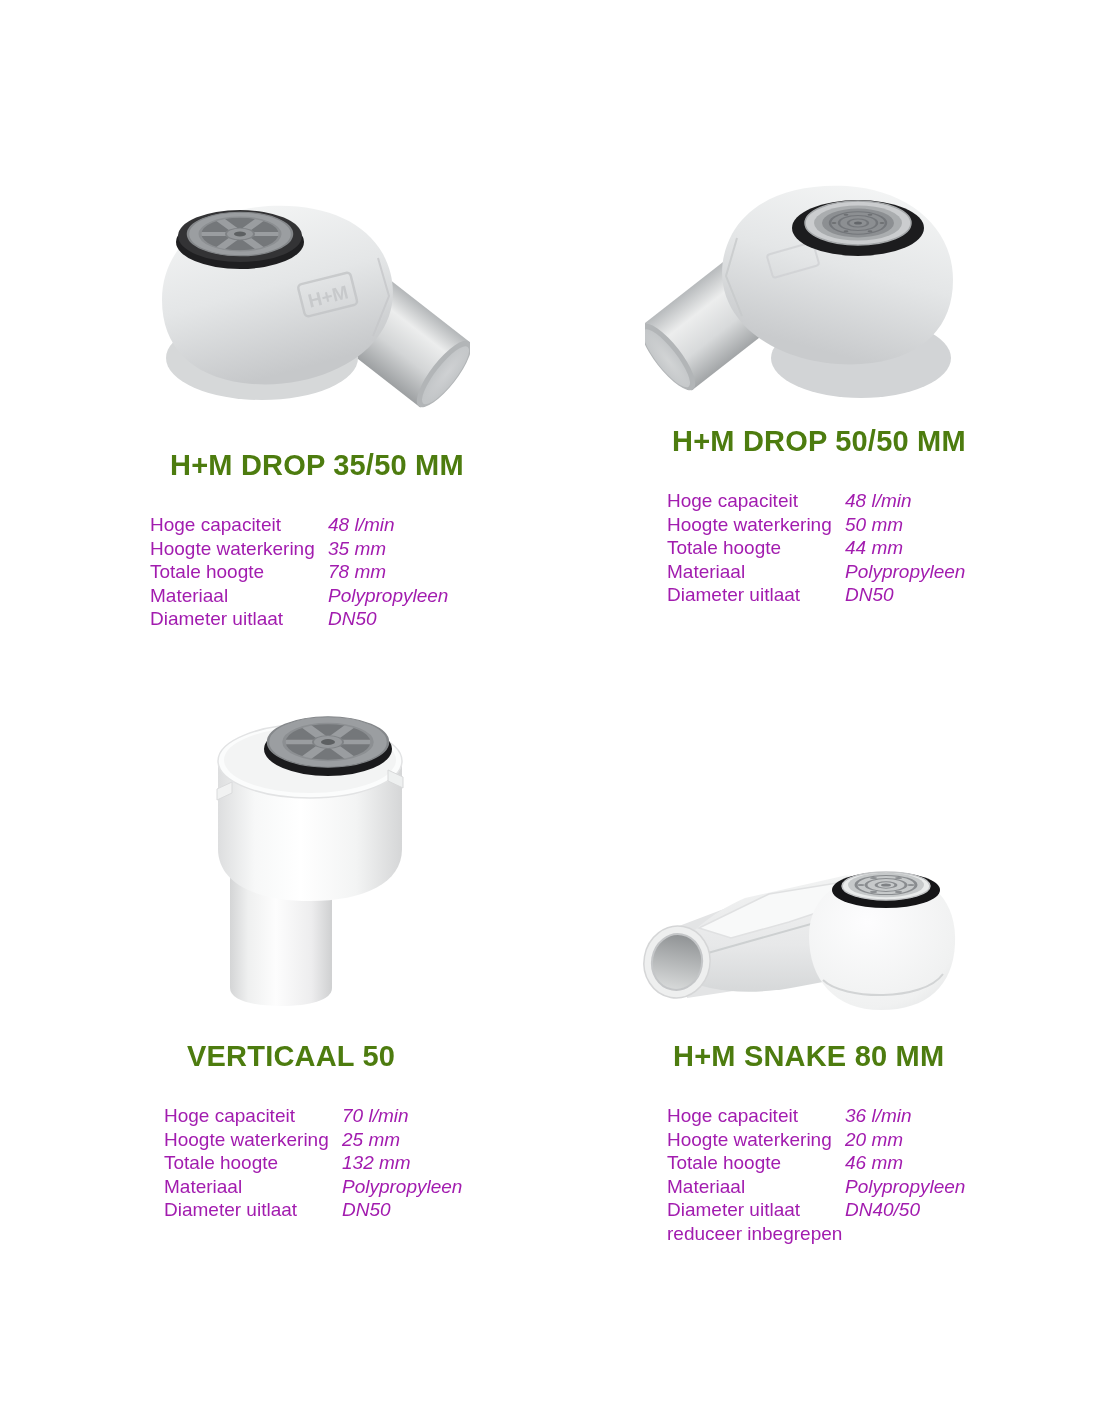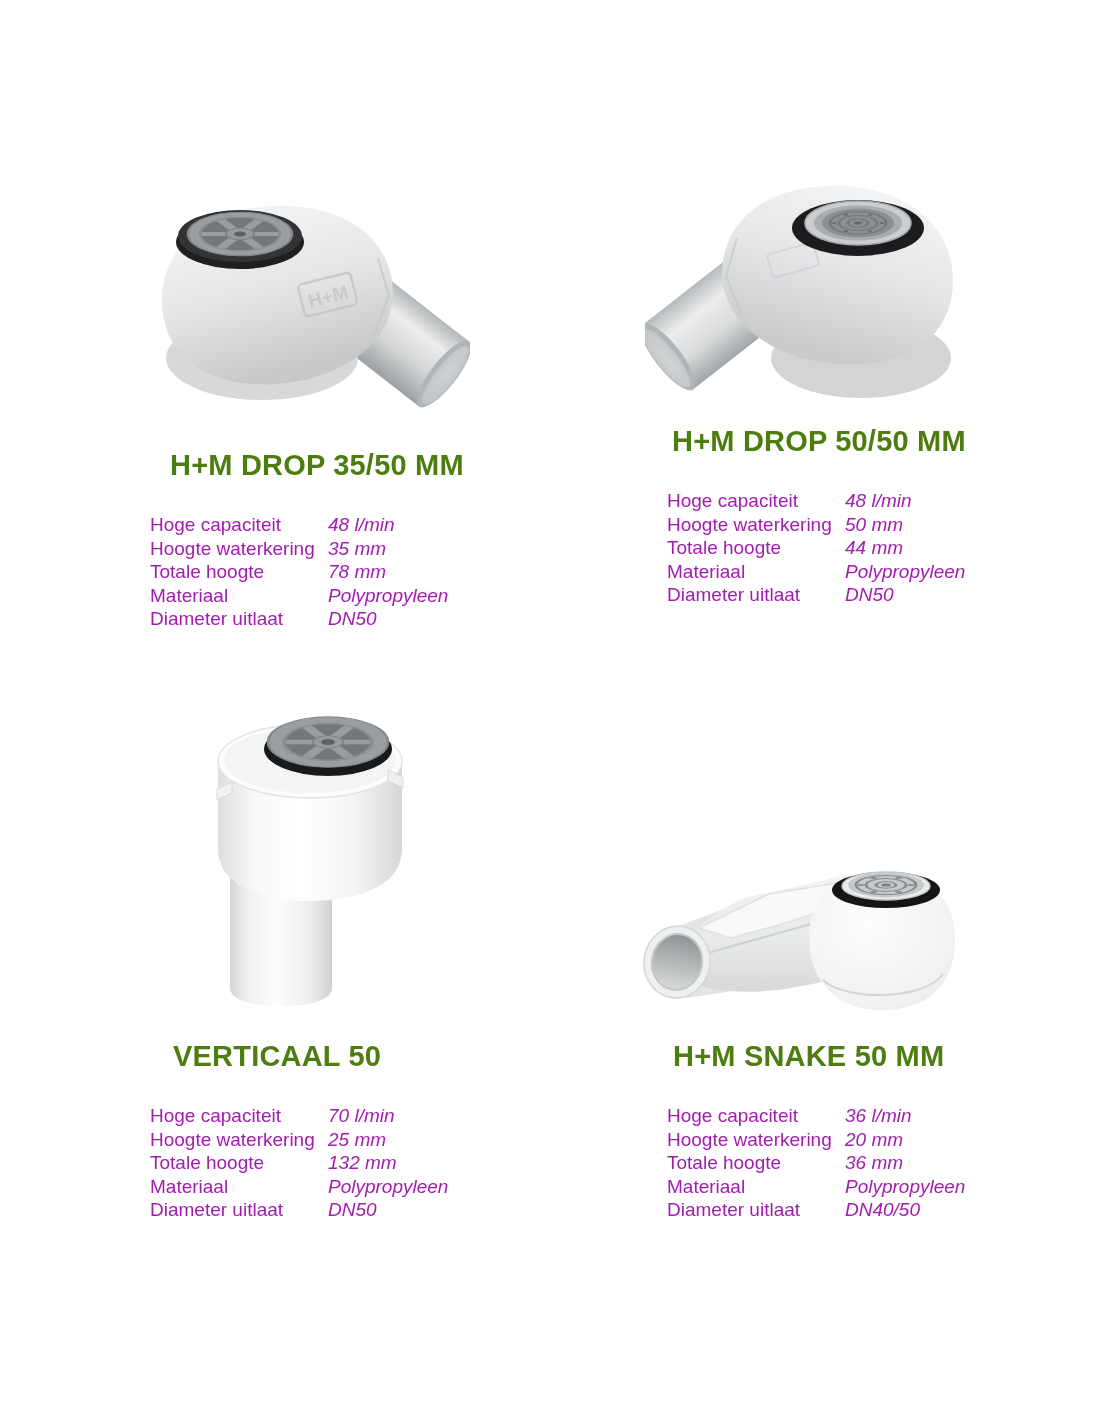--- a/index.html
+++ b/index.html
@@ -281,21 +281,21 @@
         <span class="spec-label">Materiaal</span>
         <span class="spec-value">Polypropyleen</span>
       </div>
       <div class="spec-row">
         <span class="spec-label">Diameter uitlaat</span>
         <span class="spec-value">DN50</span>
       </div>
     </div>
   </div>
 
-  <div class="ptext" style="left:150px; top:1040px; width:360px;">
+  <div class="ptext" style="left:164px; top:1040px; width:360px;">
     <div class="ptitle" style="padding-left:23px;">VERTICAAL 50</div>
     <div class="specs">
       <div class="spec-row">
         <span class="spec-label">Hoge capaciteit</span>
         <span class="spec-value">70 l/min</span>
       </div>
       <div class="spec-row">
         <span class="spec-label">Hoogte waterkering</span>
         <span class="spec-value">25 mm</span>
       </div>
@@ -308,38 +308,42 @@
         <span class="spec-value">Polypropyleen</span>
       </div>
       <div class="spec-row">
         <span class="spec-label">Diameter uitlaat</span>
         <span class="spec-value">DN50</span>
       </div>
     </div>
   </div>
 
   <div class="ptext" style="left:667px; top:1040px; width:340px;">
-    <div class="ptitle" style="padding-left:6px;">H+M SNAKE 50 MM</div>
+    <div class="ptitle" style="padding-left:6px;">H+M SNAKE 80 MM</div>
     <div class="specs">
       <div class="spec-row">
         <span class="spec-label">Hoge capaciteit</span>
         <span class="spec-value">36 l/min</span>
       </div>
       <div class="spec-row">
         <span class="spec-label">Hoogte waterkering</span>
         <span class="spec-value">20 mm</span>
       </div>
       <div class="spec-row">
         <span class="spec-label">Totale hoogte</span>
-        <span class="spec-value">36 mm</span>
+        <span class="spec-value">46 mm</span>
       </div>
       <div class="spec-row">
         <span class="spec-label">Materiaal</span>
         <span class="spec-value">Polypropyleen</span>
       </div>
       <div class="spec-row">
         <span class="spec-label">Diameter uitlaat</span>
         <span class="spec-value">DN40/50</span>
       </div>
+      <div class="spec-row">
+        <span class="spec-label">reduceer inbegrepen</span>
+        <span class="spec-value"></span>
+      </div>
     </div>
   </div>
 
 </div>
 
 </body></html>

